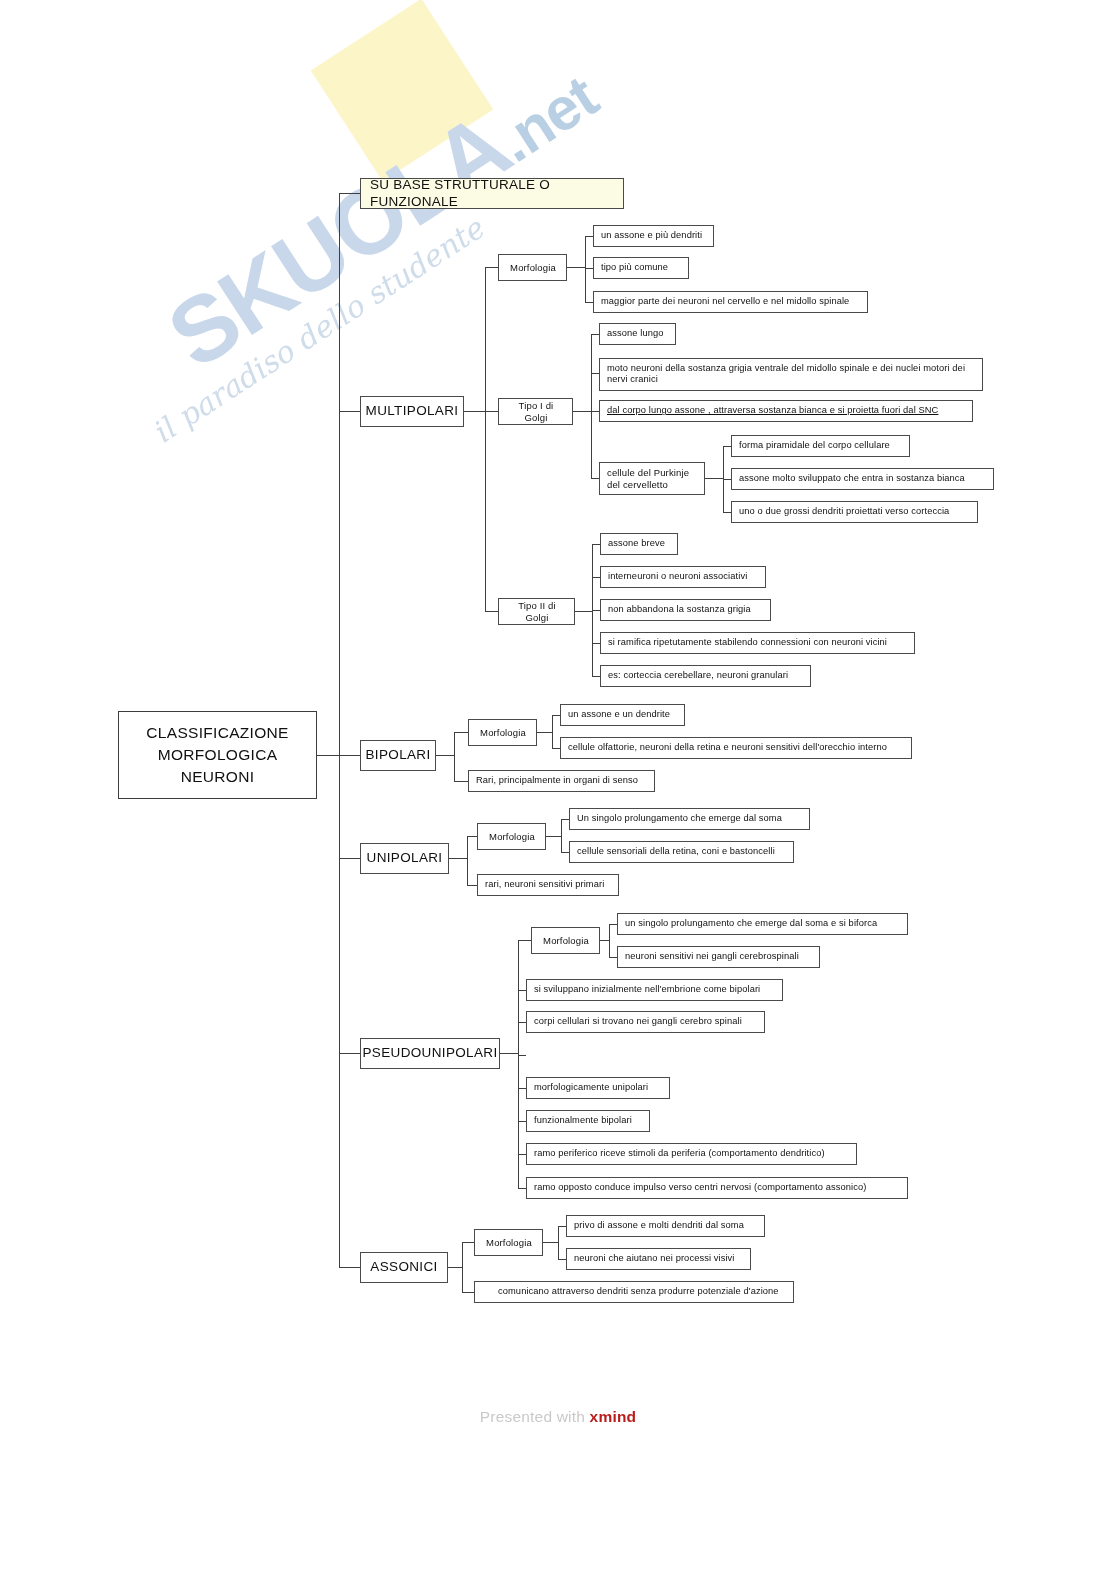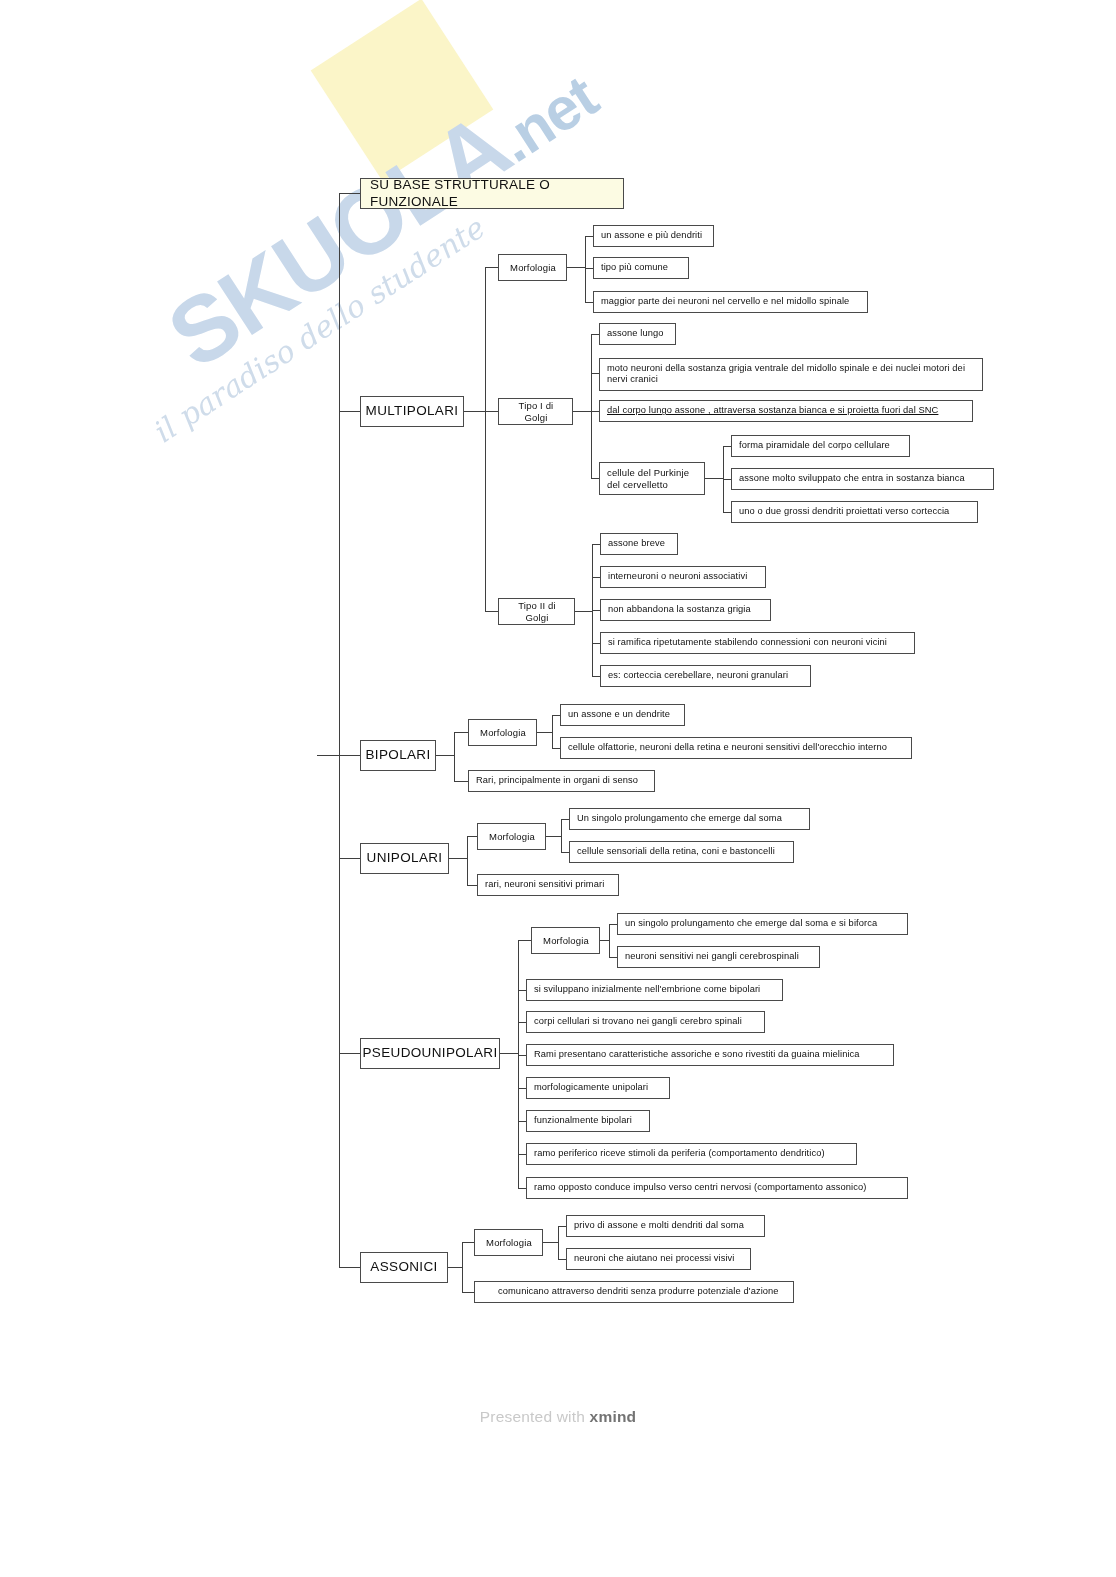--- a/index.html
+++ b/index.html
@@ -56,21 +56,21 @@
   
   .footer{
     position:absolute;
     left:0;top:1408px;
     width:1116px;
     text-align:center;
     font-size:15.5px;
     color:#c9c9c9;
     letter-spacing:.2px;
   }
-  .footer b{color:#737373;}
+  .footer b{color:#b91c1c;}
 
   
   .node{
     position:absolute;
     box-sizing:border-box;
     border:1px solid #4a4a4a;
     background:#ffffff;
     display:flex;
     align-items:center;
     padding:2px 6px 2px 7px;
@@ -204,20 +204,25 @@
 
   <div class="ln h" style="left:444px;top:1267px;width:18px;"></div>
   <div class="ln v" style="left:462px;top:1242px;height:50px;"></div>
   <div class="ln h" style="left:462px;top:1242px;width:12px;"></div>
   <div class="ln h" style="left:462px;top:1292px;width:12px;"></div>
   <div class="ln h" style="left:543px;top:1242px;width:15px;"></div>
   <div class="ln v" style="left:558px;top:1226px;height:33px;"></div>
   <div class="ln h" style="left:558px;top:1226px;width:8px;"></div>
   <div class="ln h" style="left:558px;top:1259px;width:8px;"></div>
 
+  <div class="node root" style="left:118px;top:711px;width:199px;height:88px;flex-direction:column;">
+    <div>CLASSIFICAZIONE</div>
+    <div>MORFOLOGICA</div>
+    <div>NEURONI</div>
+  </div>
 
   <div class="node header-node" style="left:360px;top:178px;width:264px;height:31px;">
     <span>SU BASE STRUTTURALE O FUNZIONALE</span>
   </div>
 
   <div class="node lvl1" style="left:360px;top:396px;width:104px;height:31px;">
     <span>MULTIPOLARI</span>
   </div>
   <div class="node lvl1" style="left:360px;top:740px;width:76px;height:31px;">
     <span>BIPOLARI</span>
@@ -324,23 +329,20 @@
   </div>
   <div class="node leaf" style="left:617px;top:946px;width:203px;height:22px;">
     <span>neuroni sensitivi nei gangli cerebrospinali</span>
   </div>
   <div class="node leaf" style="left:526px;top:979px;width:257px;height:22px;">
     <span>si sviluppano inizialmente nell'embrione come bipolari</span>
   </div>
   <div class="node leaf" style="left:526px;top:1011px;width:239px;height:22px;">
     <span>corpi cellulari si trovano nei gangli cerebro spinali</span>
   </div>
-  <div class="node leaf" style="left:526px;top:1044px;width:368px;height:22px;">
-    <span>Rami presentano caratteristiche assoriche e sono rivestiti da guaina mielinica</span>
-  </div>
   <div class="node leaf" style="left:526px;top:1077px;width:144px;height:22px;">
     <span>morfologicamente unipolari</span>
   </div>
   <div class="node leaf" style="left:526px;top:1110px;width:124px;height:22px;">
     <span>funzionalmente bipolari</span>
   </div>
   <div class="node leaf" style="left:526px;top:1177px;width:382px;height:22px;">
     <span>ramo opposto conduce impulso verso centri nervosi (comportamento assonico)</span>
   </div>
   <div class="node leaf" style="left:526px;top:1143px;width:331px;height:22px;">

